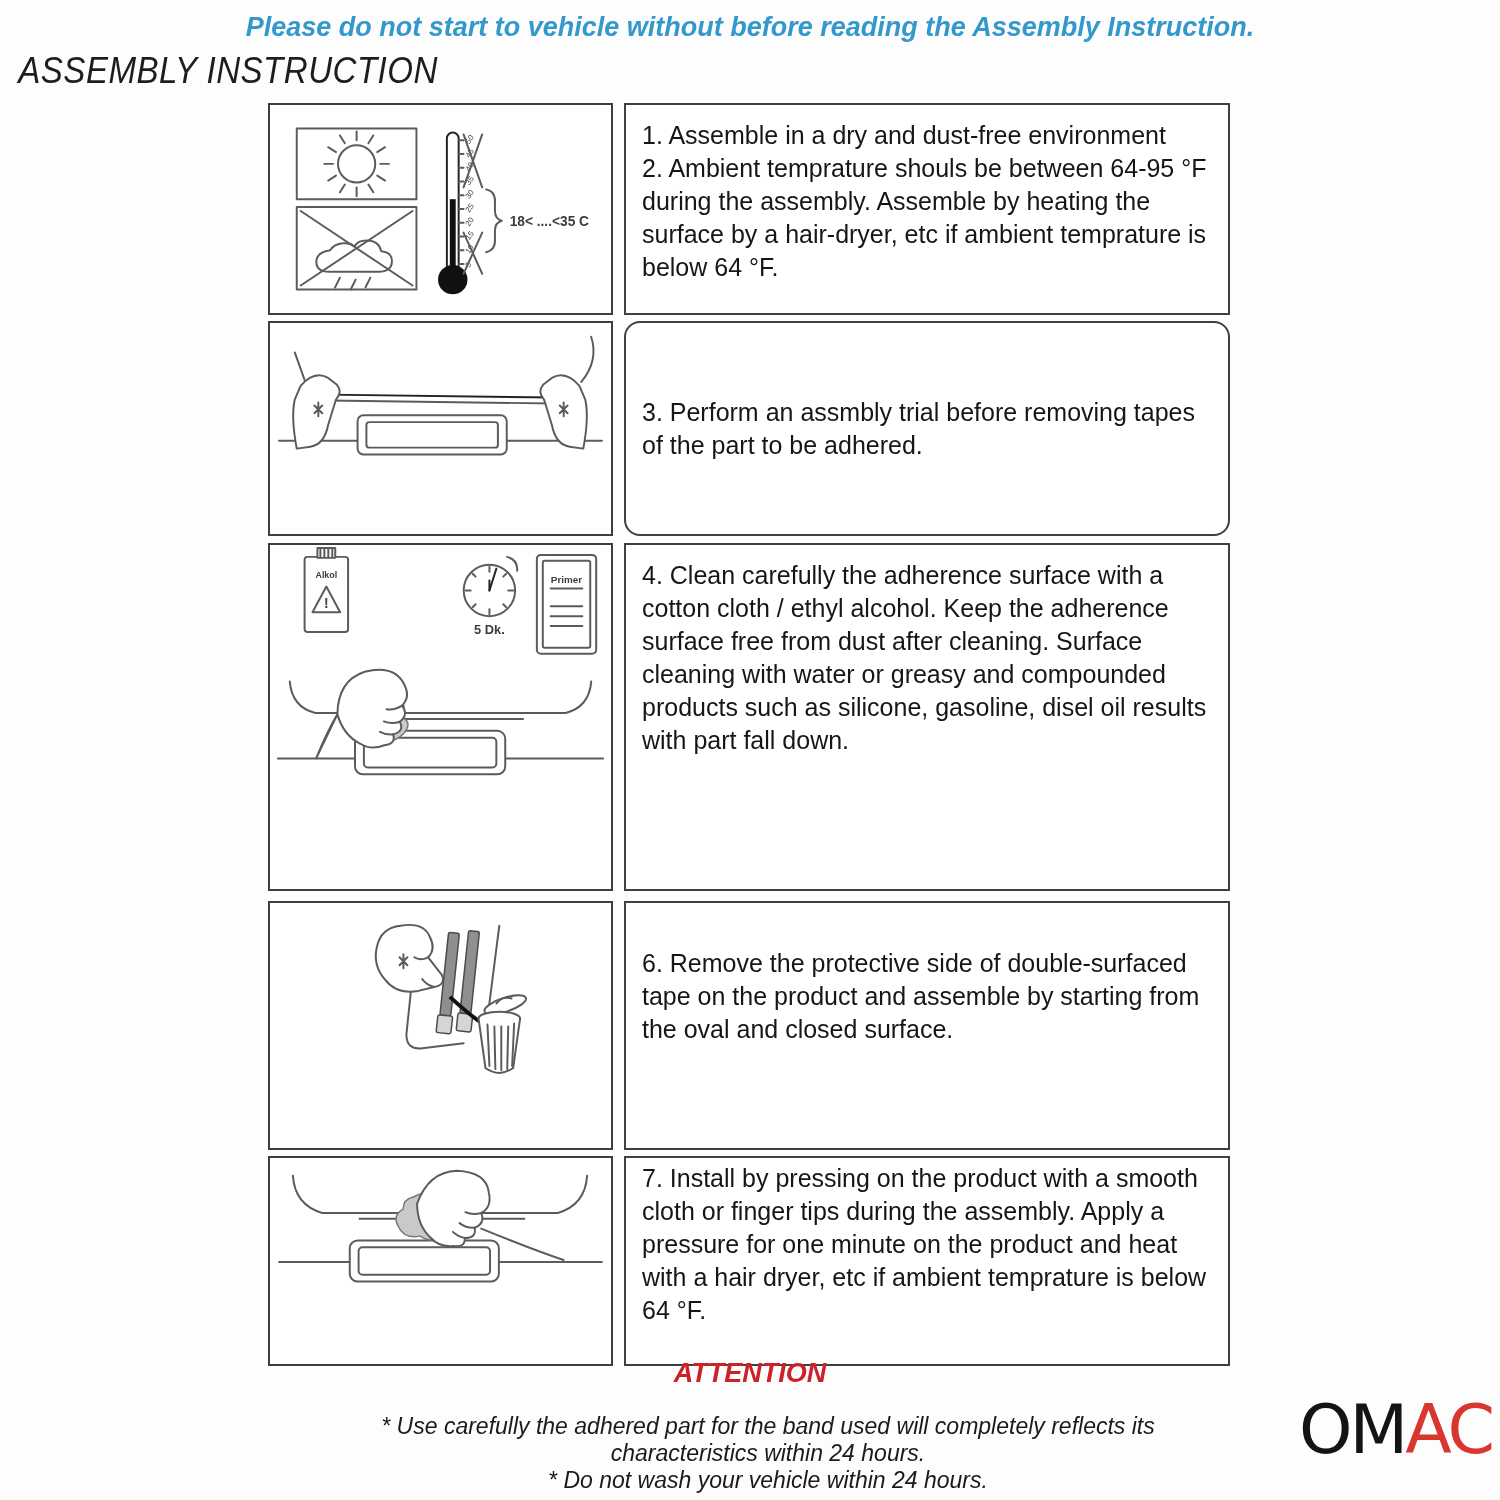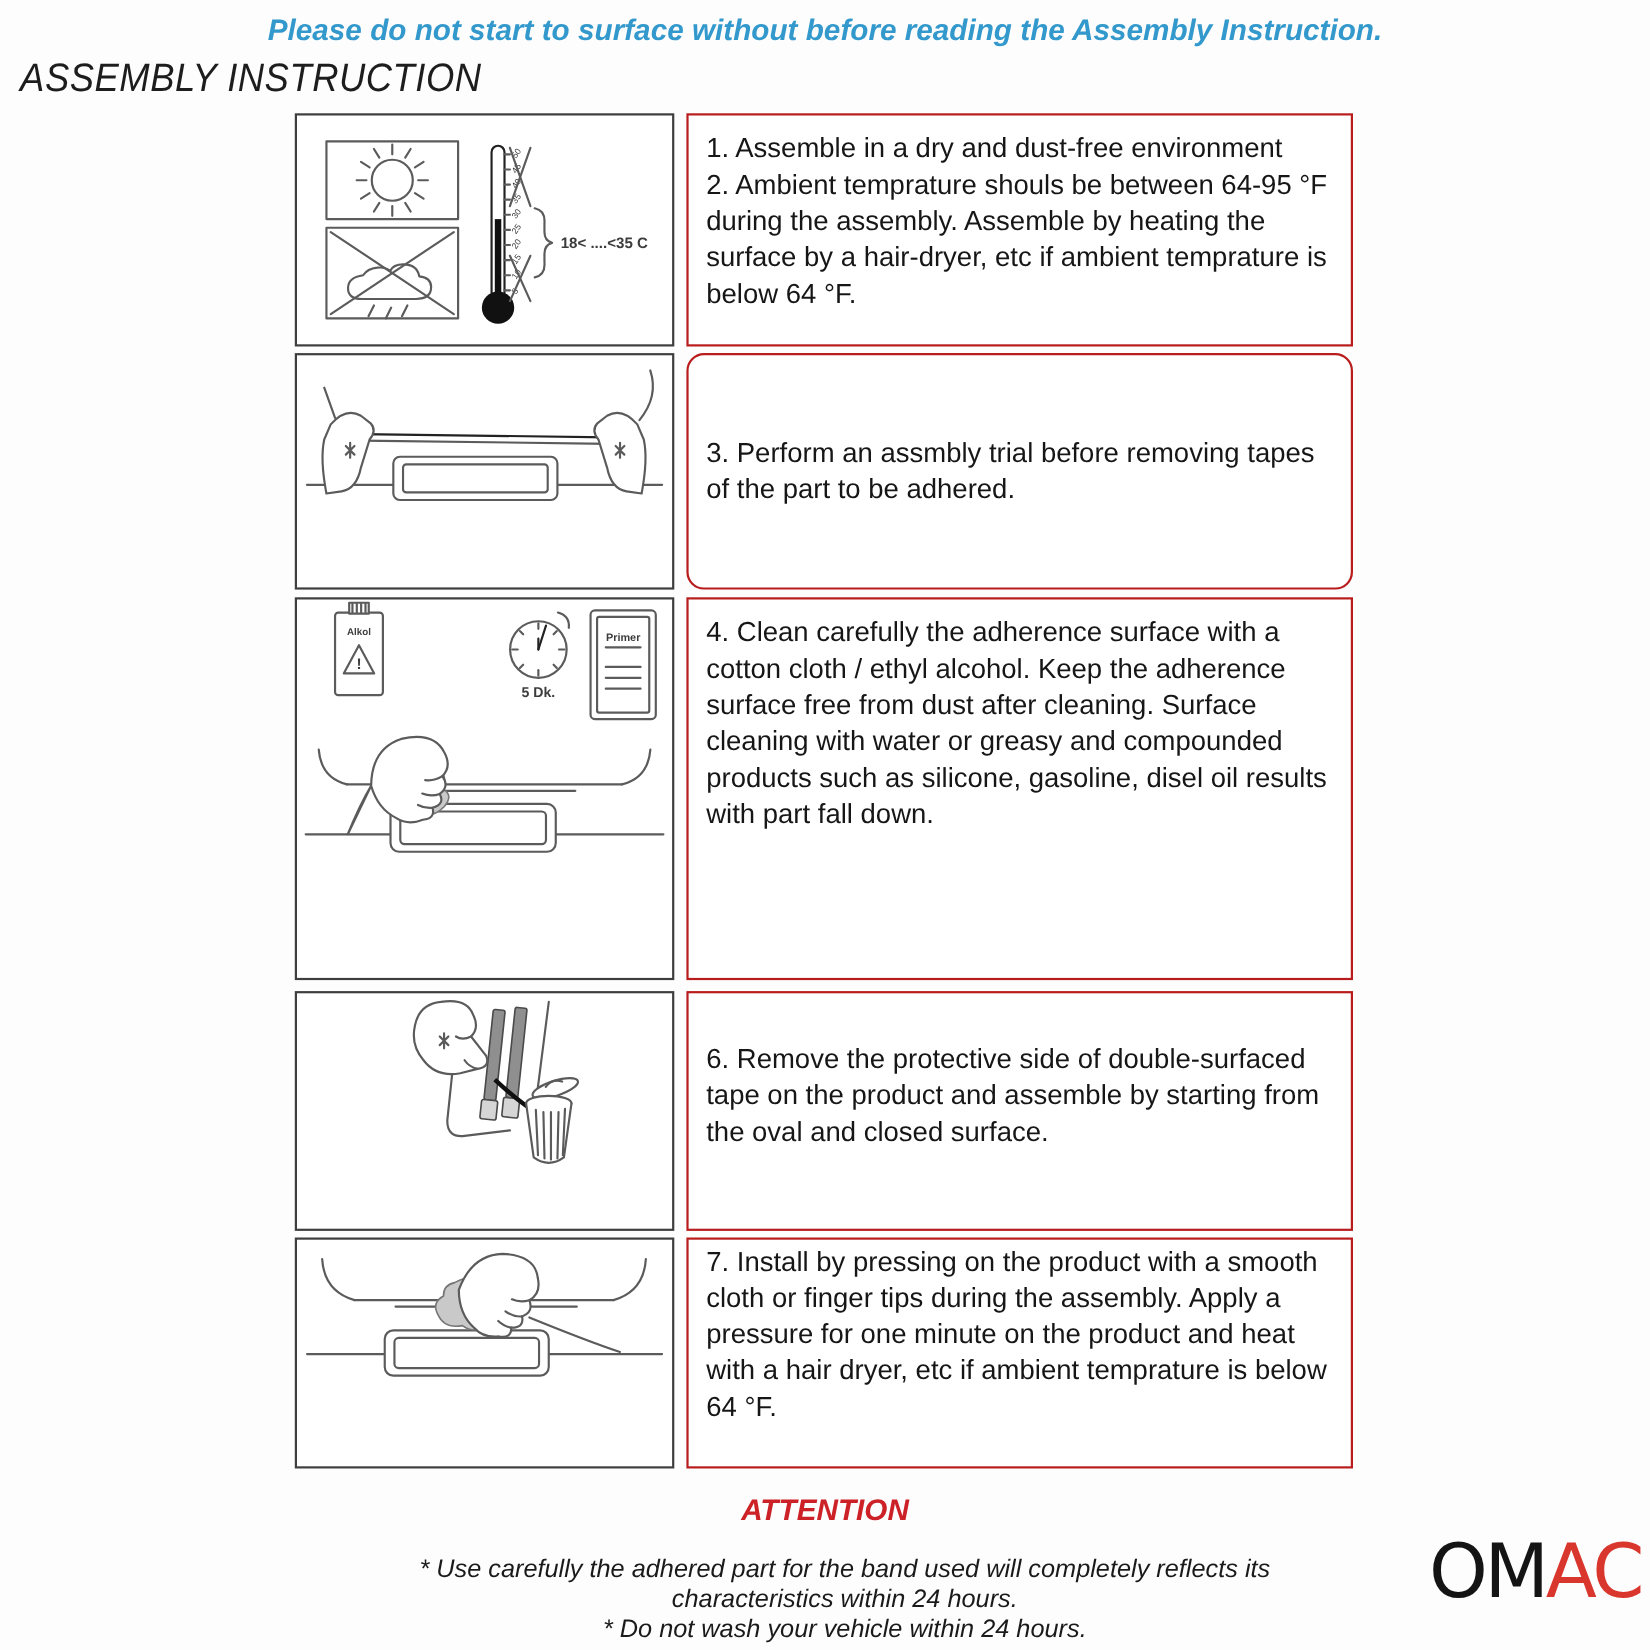--- a/index.html
+++ b/index.html
@@ -6,28 +6,28 @@
   .page{position:relative;width:1500px;height:1500px;background:#fdfdfd;overflow:hidden;
         font-family:"Liberation Sans",sans-serif;color:#161616;}
   .warning{position:absolute;top:12px;left:0;width:100%;text-align:center;
            font-size:27px;font-weight:bold;font-style:italic;color:var(--header_blue,#3399cc);}
   .title{position:absolute;top:50px;left:0;width:100%;}
   .title span{display:inline-block;transform:scaleX(.92);font-size:36px;font-style:italic;
               color:#1d1d1d;letter-spacing:.5px;}
   .rows{position:absolute;left:268px;top:103px;width:962px;}
   .row{display:flex;}
   .illus-box{width:345px;flex:none;border:2px solid #3e3e3e;background:#fff;position:relative;box-sizing:border-box;}
-  .text-box{flex:1;margin-left:11px;border:2px solid #b91c1c;background:#fff;box-sizing:border-box;
+  .text-box{flex:1;margin-left:11px;border:2px solid #404040;background:#fff;box-sizing:border-box;
             padding:14px 16px;}
   .text-box p{margin:0;font-size:25px;line-height:33px;}
   .gap{margin-top:30px;}
   .r1{height:212px;margin-bottom:6px;}
   .r2{height:215px;margin-bottom:7px;}
   .r3{height:348px;margin-bottom:10px;}
-  .r4{height:218px;margin-bottom:6px;}
+  .r4{height:249px;margin-bottom:6px;}
   .r5{height:210px;}
   .r2 .text-box{display:flex;flex-direction:column;justify-content:center;border-radius:16px;}
   .r4 .text-box{padding-top:44px;}
   .r5 .text-box{padding-top:4px;}
   .illus-box svg{position:absolute;left:0;top:0;width:100%;height:100%;}
   .attention{position:absolute;top:1358px;left:0;width:100%;text-align:center;}
   .attention .att-title{font-size:27px;font-weight:bold;font-style:italic;
                         color:var(--attention_red,#cc2127);margin:0 0 24px 0;}
   .attention .att-line{font-size:23px;line-height:27px;font-style:italic;color:#1a1a1a;padding-left:36px;}
   .logo{position:absolute;right:8px;top:1396px;font-family:"DejaVu Sans",sans-serif;
@@ -37,21 +37,21 @@
   .ln{stroke:#5b5b5b;fill:none;stroke-width:2;stroke-linecap:round;stroke-linejoin:round;}
   .lnf{stroke:#5b5b5b;fill:#fff;stroke-width:2;stroke-linecap:round;stroke-linejoin:round;}
   .dark{stroke:#222;}
   .svgtxt{font-family:"Liberation Sans",sans-serif;fill:#3c3c3c;}
 </style>
 </head>
 <body>
 
 <div class="page">
 
-  <div class="warning">Please do not start to surface without before reading the Assembly Instruction.</div>
+  <div class="warning">Please do not start to vehicle without before reading the Assembly Instruction.</div>
   <div class="title"><span>ASSEMBLY INSTRUCTION</span></div>
 
   <div class="rows">
 
     <div class="row r1">
       <div class="illus-box">
         <svg viewBox="0 0 345 212">
 
           <g>
             <rect class="ln" x="26" y="24" width="122" height="72"></rect>

